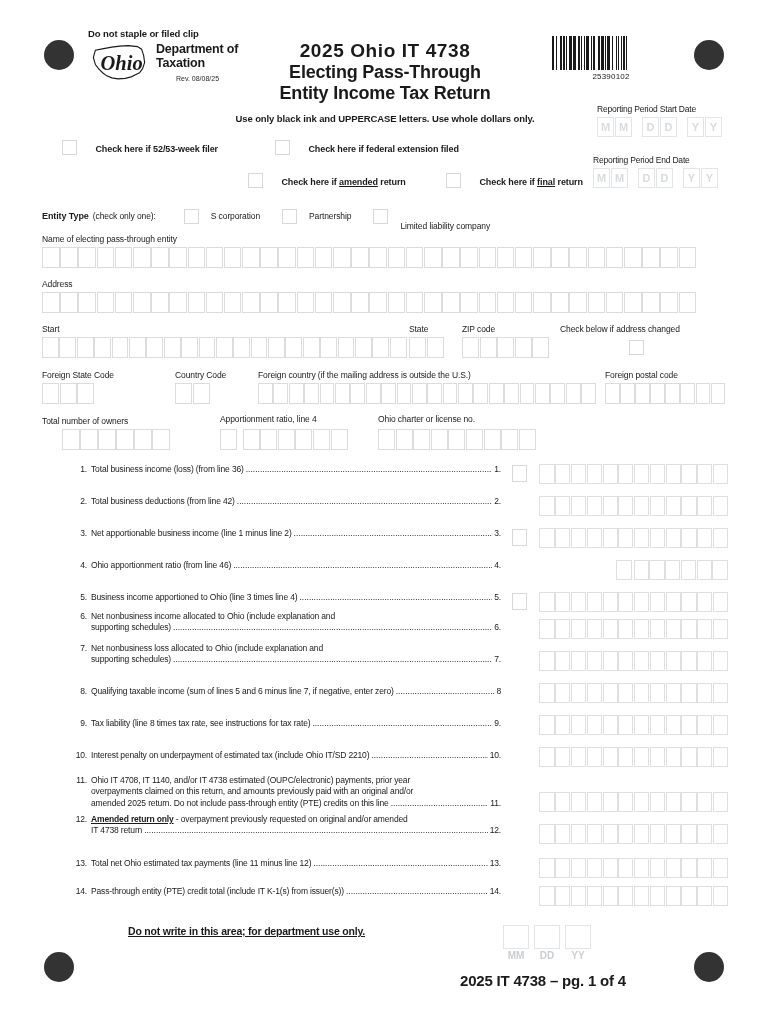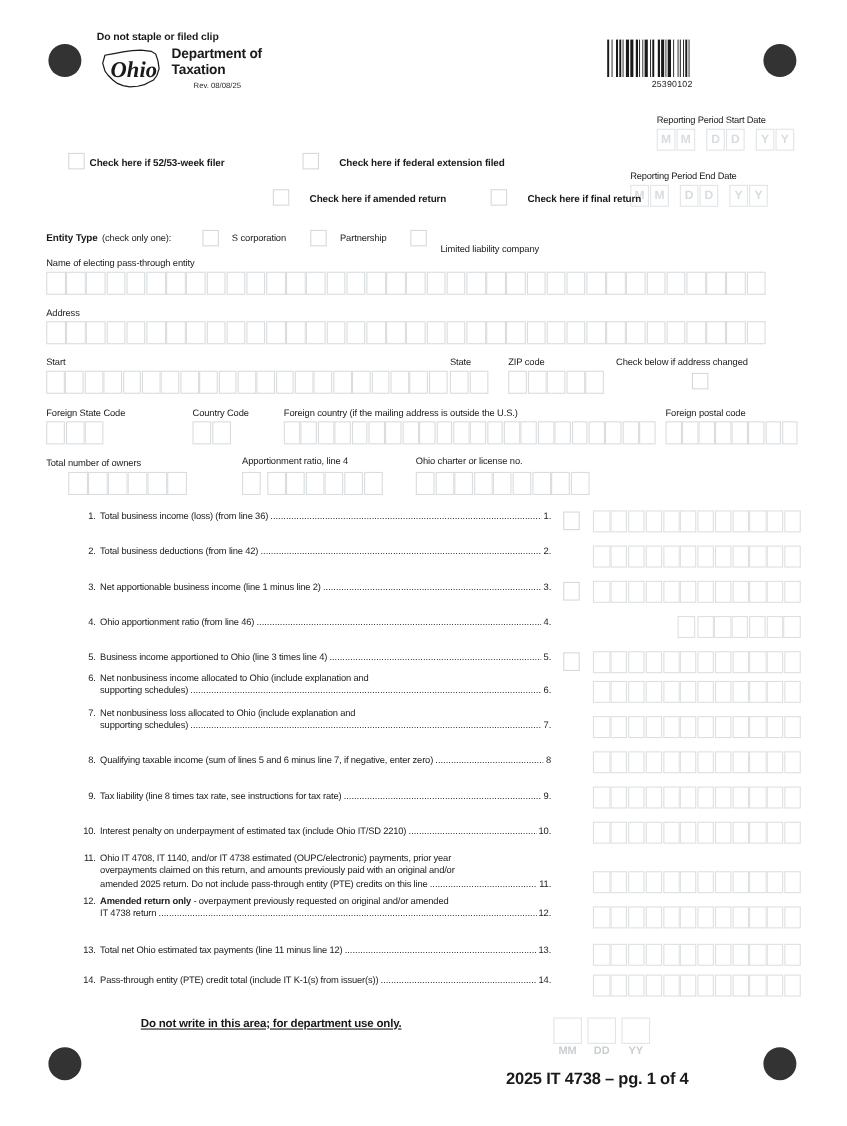--- a/index.html
+++ b/index.html
@@ -54,21 +54,21 @@
 
   .chk {
     width: 15px; height: 15px; border: 1.2px solid #d5d9db; background: #fff;
     display: inline-block; vertical-align: middle;
   }
 
   .lbl { font-size: 9px; font-weight: bold; letter-spacing: -0.1px; }
   .lbl-n { font-size: 8.5px; font-weight: normal; letter-spacing: -0.1px; }
   .lbl-sec { font-size: 8.5px; font-weight: normal; color:#1a1a1a; letter-spacing: -0.1px;}
 
-  .u { }
+  .u { text-decoration: underline; }
 
   
   .rp { position: absolute; }
   .rp-title { font-size: 8.5px; letter-spacing: -0.2px; white-space: nowrap; }
   .rp-boxes { display: flex; margin-top: 3px; }
   .rp-pair { display: flex; margin-right: 9px; }
   .rp-cell {
     width: 17px; height: 20px; border: 1.2px solid #e2e5e7; background: #fff;
     color: #d8dcde; font-size: 11px; font-weight: bold;
     display: flex; align-items: center; justify-content: center;
@@ -123,20 +123,26 @@
                L100,60 L92,64 L84,68 L72,71 L58,72 L46,70 L36,66 L28,60 L20,52 L14,44 Z" fill="none" stroke="#1a1a1a" stroke-width="2.2"></path>
       <text x="24" y="54" font-family="Liberation Serif, serif" font-size="40" font-style="italic" font-weight="bold" fill="#1a1a1a">Ohio</text>
     </svg>
     <div class="dept-text">
       <div class="dept-line">Department of</div>
       <div class="dept-line">Taxation</div>
       <div class="rev-text">Rev. 08/08/25</div>
     </div>
   </div>
 
+  <div class="title-block">
+    <div class="title-l1">2025 Ohio IT 4738</div>
+    <div class="title-l2">Electing Pass-Through</div>
+    <div class="title-l2">Entity Income Tax Return</div>
+    <div class="title-sub">Use only black ink and UPPERCASE letters. Use whole dollars only.</div>
+  </div>
 
   <div class="barcode-wrap">
     <div class="barcode" id="barcode">
         <i style="width: 2px; background: rgb(26, 26, 26);"></i>
         <i style="width: 2px; background: rgb(255, 255, 255);"></i>
         <i style="width: 1px; background: rgb(26, 26, 26);"></i>
         <i style="width: 3px; background: rgb(255, 255, 255);"></i>
         <i style="width: 2px; background: rgb(26, 26, 26);"></i>
         <i style="width: 1px; background: rgb(255, 255, 255);"></i>
         <i style="width: 2px; background: rgb(26, 26, 26);"></i>
@@ -194,41 +200,41 @@
           <span class="rp-cell">D</span>
           <span class="rp-cell">D</span>
         </span>
         <span class="rp-pair">
           <span class="rp-cell">Y</span>
           <span class="rp-cell">Y</span>
         </span>
       </div>
   </div>
 
-  <div class="rp" style="left:573px; top:155px;">
+  <div class="rp" style="left:593px; top:155px;">
     <div class="rp-title">Reporting Period End Date</div>
     <div class="rp-boxes" id="rp-end">
         <span class="rp-pair">
           <span class="rp-cell">M</span>
           <span class="rp-cell">M</span>
         </span>
         <span class="rp-pair">
           <span class="rp-cell">D</span>
           <span class="rp-cell">D</span>
         </span>
         <span class="rp-pair">
           <span class="rp-cell">Y</span>
           <span class="rp-cell">Y</span>
         </span>
       </div>
   </div>
 
   <div class="row-abs" style="left:62px; top:138px;">
     <span class="chk"></span>
-    <span class="lbl" style="">Check here if 52/53-week filer</span>
+    <span class="lbl" style="margin-left:14px;">Check here if 52/53-week filer</span>
   </div>
   <div class="row-abs" style="left:275px; top:138px;">
     <span class="chk"></span>
     <span class="lbl" style="margin-left:14px;">Check here if federal extension filed</span>
   </div>
 
   <div class="row-abs" style="left:248px; top:171px;">
     <span class="chk"></span>
     <span class="lbl" style="margin-left:14px;"><span>Check here if </span><span class="u">amended</span><span> return</span></span>
   </div>

